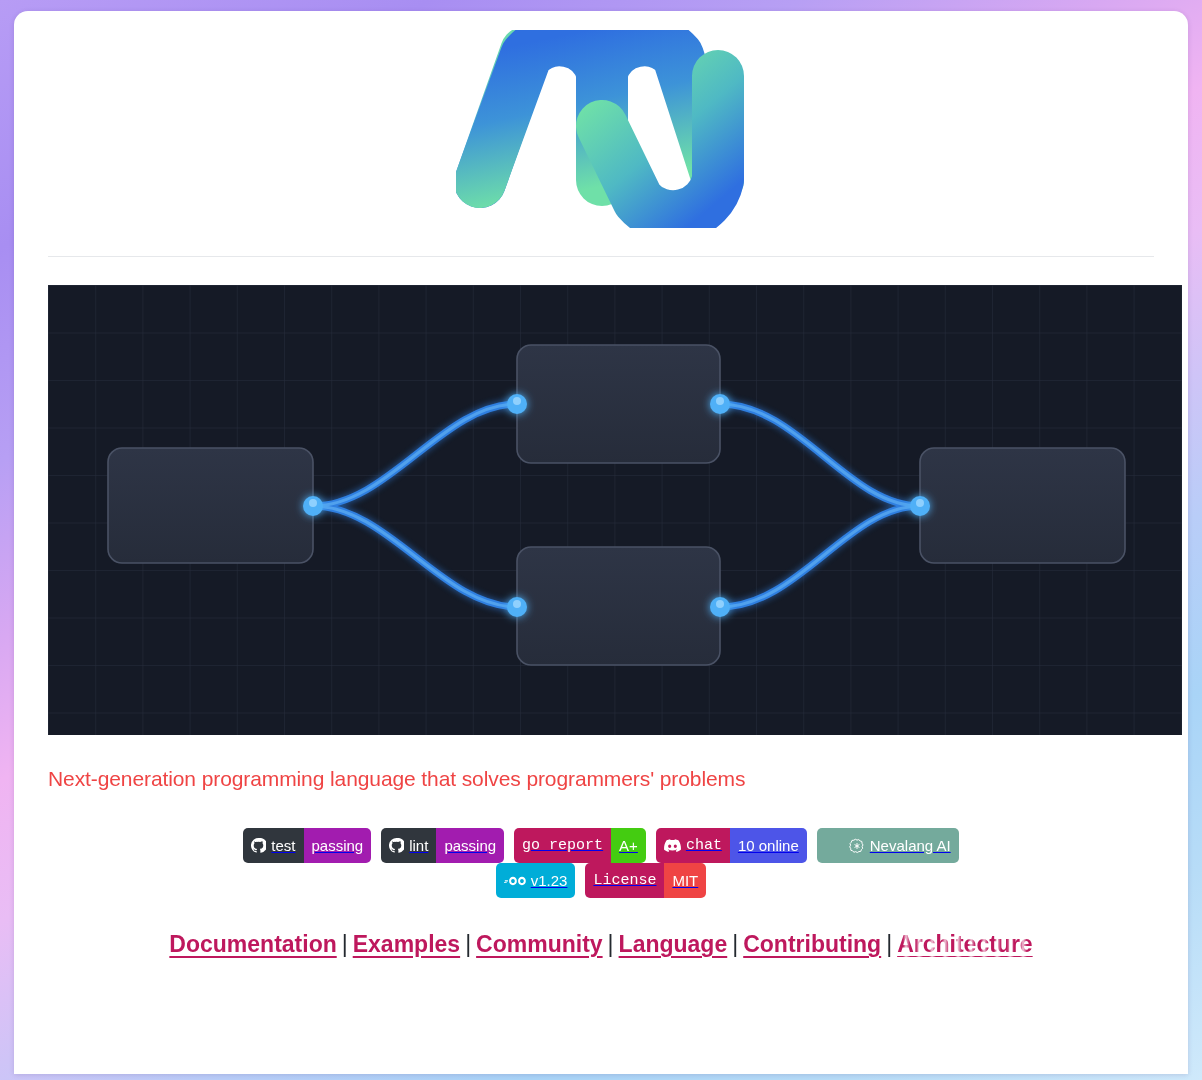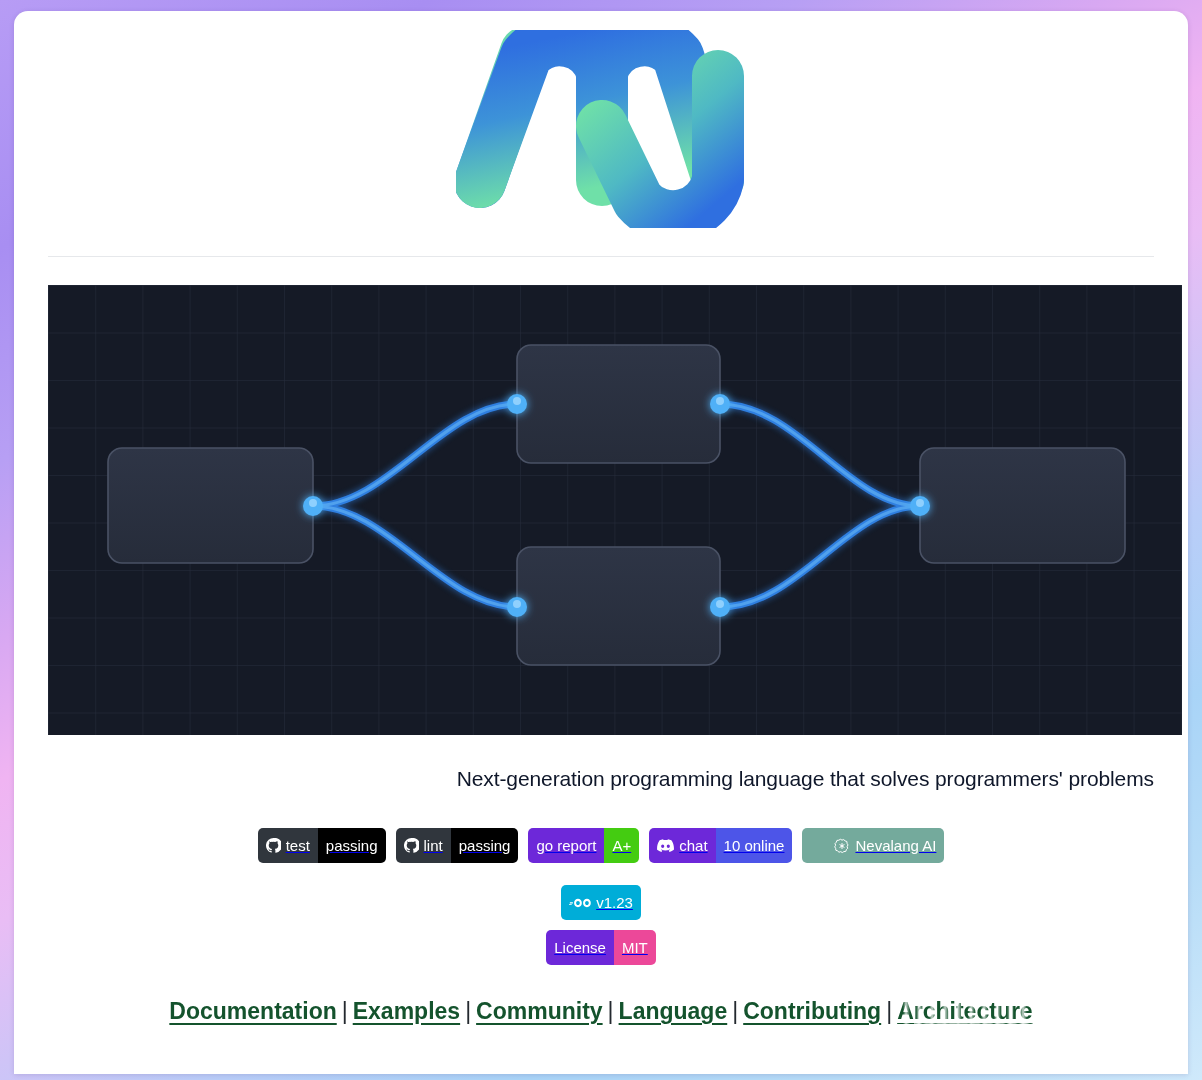--- a/index.html
+++ b/index.html
@@ -78,78 +78,78 @@
     width: 1134px;
     height: 450px;
     background: #151a26;
     position: relative;
     overflow: hidden;
   }
   #diagram-svg { display: block; }
 
   
   #tagline {
-    text-align: right;
+    text-align: left;
     font-size: 21px;
-    color: #0f172a;
+    color: #ef4444;
     margin-top: 32px;
     letter-spacing: -0.1px;
   }
 
   
   .badge-row {
     display: flex;
     justify-content: center;
     align-items: center;
     flex-wrap: nowrap;
     gap: 10px;
   }
   #badge-row-1 { margin-top: 37px; }
-  #badge-row-2 { margin-top: 22px; flex-direction: column; }
+  #badge-row-2 { margin-top: 0; }
 
   .badge {
     display: inline-flex;
     align-items: stretch;
     height: 35px;
     border-radius: 5px;
     overflow: hidden;
     font-size: 15px;
     line-height: 29px;
     white-space: nowrap;
   }
   .badge .seg {
     display: inline-flex;
     align-items: center;
     gap: 5px;
     padding: 0 8px;
     color: #fff;
   }
-  .badge .seg.left  { background: #6d28d9; }
-  .badge .seg.right { background: #000000; }
+  .badge .seg.left  { background: #be185d; font-family: Liberation Mono, monospace; }
+  .badge .seg.right { background: #a21caf; }
 
   .badge .seg.right.gray   { background: #9f9f9f; }
   .badge .seg.right.blurple{ background: #4d55e8; }
-  .badge .seg.right.gold   { background: #ec4899; }
+  .badge .seg.right.gold   { background: #ef4444; }
   .badge .seg.gh-left      { background: #30363d; }
   .badge .seg.greport-right{ background: #44cc11; }
   .badge .seg.solo-teal    { background: #74aa9c; padding-left: 32px; }
   .badge .seg.solo-go      { background: #00add8; }
 
   .badge svg { display: block; flex: 0 0 auto; }
 
   
   #links {
     text-align: center;
     margin-top: 33px;
     font-size: 23px;
     font-weight: bold;
     color: #1f2328;
   }
   #links a {
-    color: #14532d;
+    color: #be185d;
     text-decoration: underline;
     text-underline-offset: 4px;
   }
   #links .sep {
     color: #24292f;
     font-weight: normal;
     padding: 0 5px;
   }
   
   #links a.smeared {

